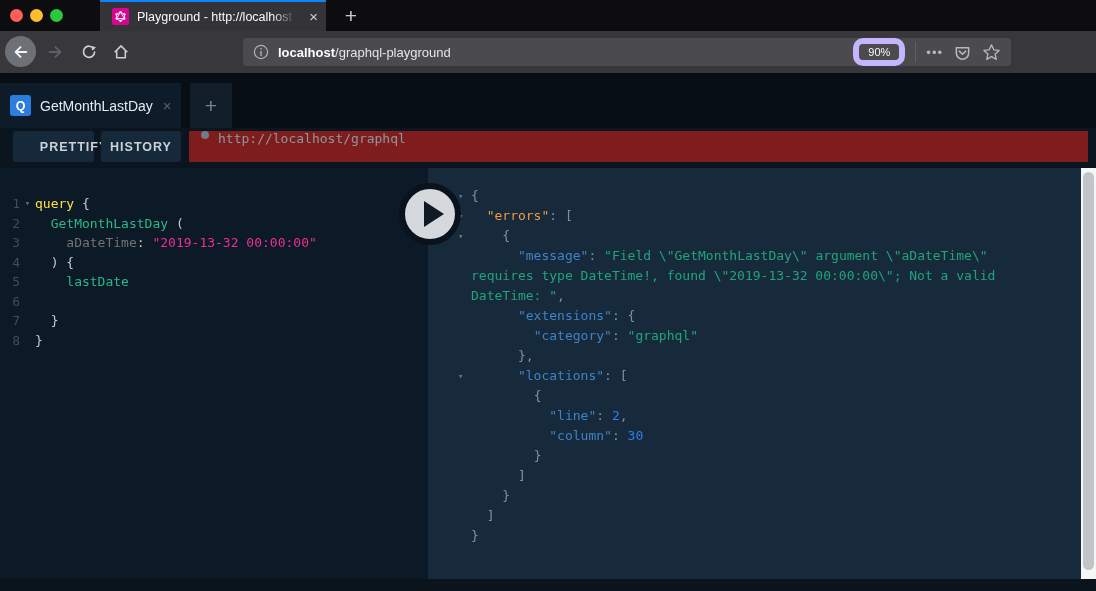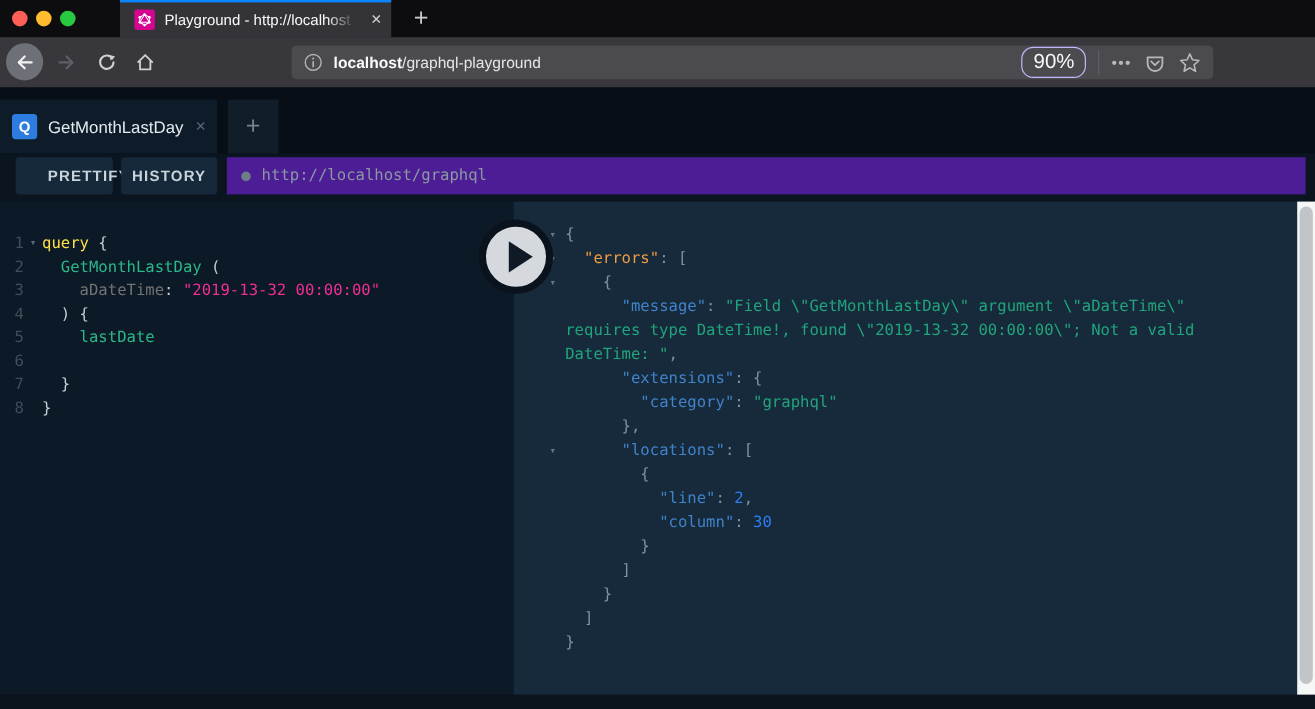--- a/index.html
+++ b/index.html
@@ -24,37 +24,37 @@
   .btoolbar { position:absolute; left:0; top:31px; width:1096px; height:42px; background:#38383c; }
   .backbtn { position:absolute; left:5px; top:5px; width:31px; height:31px; border-radius:50%; background:#6d7076; display:flex; align-items:center; justify-content:center; }
   .fwdbtn  { position:absolute; left:44px; top:10px; width:22px; height:22px; display:flex; align-items:center; justify-content:center; }
   .reloadbtn { position:absolute; left:78px; top:10px; width:22px; height:22px; display:flex; align-items:center; justify-content:center; }
   .homebtn { position:absolute; left:110px; top:10px; width:22px; height:22px; display:flex; align-items:center; justify-content:center; }
   .urlbar { position:absolute; left:243px; top:7px; width:768px; height:28px; background:#4a4a4f; border-radius:4px; display:flex; align-items:center; padding:0 10px; }
   .url-info { display:flex; align-items:center; margin-right:9px; }
   .url-host { color:#fbfbfe; font-size:13px; font-weight:bold; }
   .url-path { color:#e5e5e5; font-size:13px; }
   .url-right { margin-left:auto; display:flex; align-items:center; gap:10px; }
-  .zoom-pill { border:1px solid #c4b5fd; border-radius:10px; color:#f9f9fa; font-size:17px; padding:2px 9px; }
+  .zoom-pill { border:6px solid #c4b5fd; border-radius:10px; color:#f9f9fa; font-size:11px; padding:2px 9px; }
   .url-sep { width:1px; height:20px; background:#5e5e64; }
   .dots { color:#b8b8bb; font-size:13px; letter-spacing:1px; }
 
   
   .pg { position:absolute; left:0; top:73px; width:1096px; height:518px; background:#0a131d; }
   .pg-tabbar { position:absolute; left:0; top:0; width:1096px; height:55px; background:#070e16; }
   .pg-tab { position:absolute; left:0; top:10px; width:181px; height:45px; background:#0e1c29; display:flex; align-items:center; padding:0 10px; }
   .qbadge { width:21px; height:21px; border-radius:3px; background:#2d7ce0; color:#fff; font-size:12.5px; font-weight:bold; display:flex; align-items:center; justify-content:center; flex:none; }
   .pg-tab-title { margin-left:9px; color:#e4ebf0; font-size:14px; white-space:nowrap; }
   .pg-tab-close { margin-left:10px; color:#536674; font-size:15px; }
   .pg-newtab { position:absolute; left:190px; top:10px; width:42px; height:45px; background:#111e2a; color:#73828e; font-size:21px; font-weight:300; display:flex; align-items:center; justify-content:center; }
   .pg-toolbar { position:absolute; left:0; top:55px; width:1096px; height:40px; background:#0a1520; }
   .pg-btn { position:absolute; top:3px; height:31px; background:#16293a; border-radius:3px; color:#c8d3da; font-size:12.5px; font-weight:600; letter-spacing:1px; display:flex; align-items:center; justify-content:center; border:none; font-family:"Liberation Sans", sans-serif; }
   .btn-prettify { left:13px; width:81px;padding-left:41px; }
   .btn-history { left:101px; width:80px; }
-  .endpoint { position:absolute; left:189px; top:3px; width:899px; height:31px; background:#4c1d95; border-radius:0; display:flex; align-items:center; padding:0 12px; }
+  .endpoint { position:absolute; left:189px; top:3px; width:899px; height:31px; background:#7f1d1d; border-radius:0; display:flex; padding:0 12px; }
   .endpoint-dot { width:8px; height:8px; border-radius:50%; background:#6f7d88; flex:none; }
   .endpoint-text { margin-left:9px; color:#8b98a2; font-size:13px; font-family:"DejaVu Sans Mono", monospace; }
 
   
   .left-pane { position:absolute; left:0; top:95px; width:428px; height:411px; background:#0c1926; }
   .right-pane { position:absolute; left:428px; top:95px; width:668px; height:411px; background:#172a3b; }
   .bottom-strip { position:absolute; left:0; top:506px; width:1096px; height:12px; background:#0b131c; }
   .scroll-track { position:absolute; left:1081px; top:95px; width:15px; height:411px; background:#f5f6f6; }
   .scroll-thumb { position:absolute; left:2px; top:4px; width:11px; height:398px; background:#c2c5c7; border-radius:5.5px; }
 

